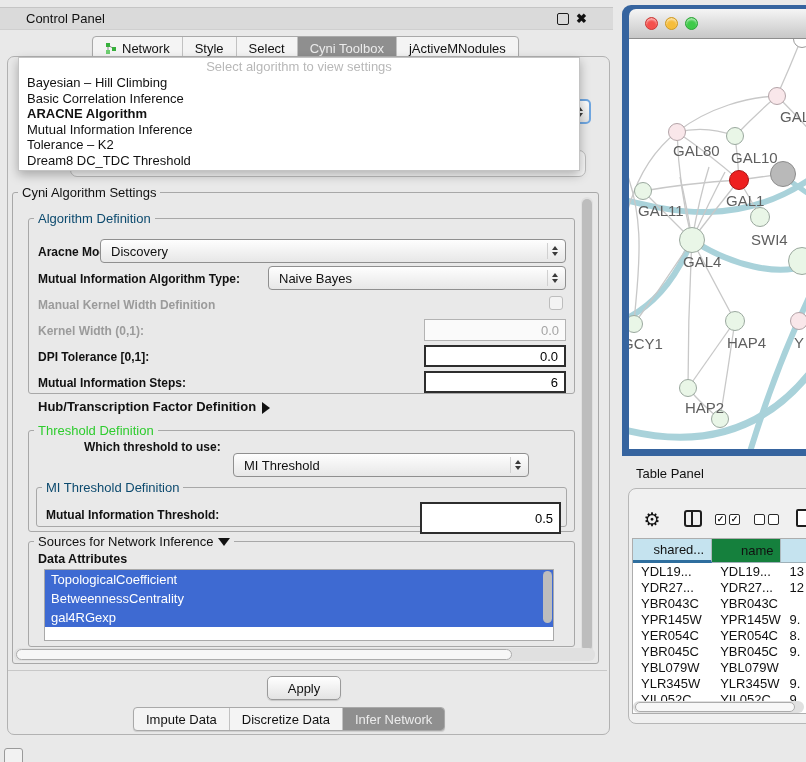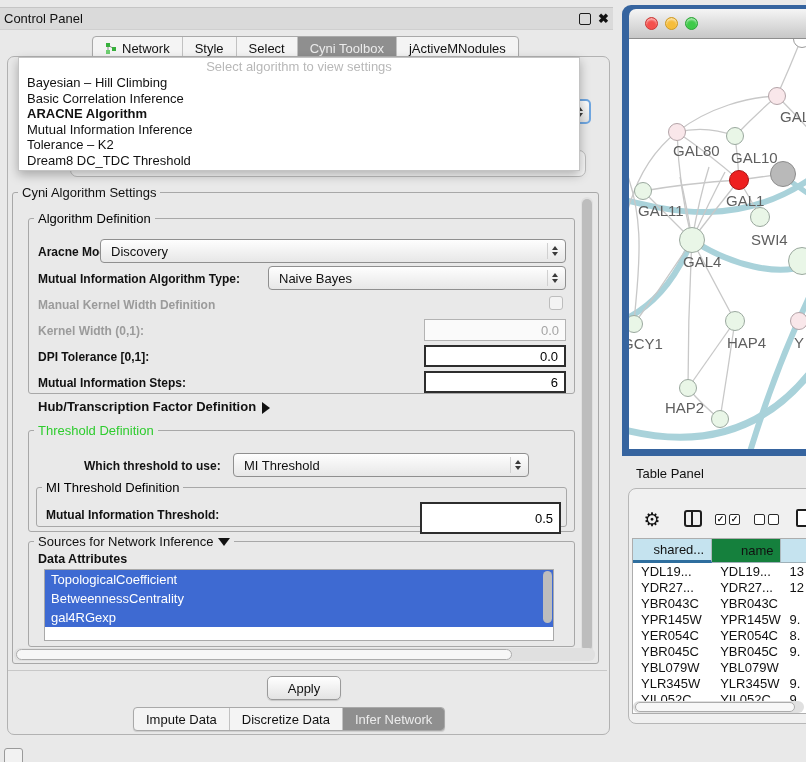--- a/index.html
+++ b/index.html
@@ -1,30 +1,30 @@
 <!DOCTYPE html>
 <html><head>
 <meta charset="utf-8">
 <style>
   html,body{margin:0;padding:0}
   body{width:806px;height:762px;background:#E9E9E9;font-family:"Liberation Sans",sans-serif;color:#111;overflow:hidden;position:relative}
   .abs{position:absolute}
   
-  .cp-titlebar{left:0;top:7px;width:613px;height:23px;background:#DADADA;border-top:1px solid #c5c5c5;border-bottom:1px solid #cfcfcf;display:flex;align-items:center;padding:0 4px;font-size:13px;box-sizing:border-box}
+  .cp-titlebar{left:0;top:7px;width:613px;height:23px;background:#DADADA;border-top:1px solid #c5c5c5;border-bottom:1px solid #cfcfcf;display:flex;align-items:center;padding:0 26px;font-size:13px;box-sizing:border-box}
   .cp-controls{margin-left:auto;display:flex;align-items:center;gap:7px}
   .float-box{width:10px;height:10px;border:1.6px solid #1c1c1c;border-radius:2px}
   .close-x{font-size:13px;font-weight:bold;color:#111;line-height:1}
   .tabgroup{display:flex;align-items:stretch;background:#F4F4F4;border:1px solid #A9A9A9;border-radius:4px;overflow:hidden;font-size:13px;height:22px;box-shadow:0 1px 1px rgba(0,0,0,.12)}
   .tab{padding:0 12px;display:flex;align-items:center;gap:5px;border-left:1px solid #C2C2C2;white-space:nowrap}
   .tab:first-child{border-left:none}
   .tab.selected{background:#8F8F8F;color:#ECECEC}
   .panel-outer{border:1px solid #B2B2B2;border-radius:7px;background:#E9E9E9}
   .group{border:1px solid #A8A8A8;border-radius:3px}
   .legend{position:absolute;background:#E9E9E9;padding:0 4px;font-size:13px;white-space:nowrap;display:flex;align-items:center;gap:4px}
-  .legend.blue{color:#000000}
+  .legend.blue{color:#0c4a6e}
   .legend.green{color:#2ECC2E}
   .lbl{position:absolute;font-size:12px;font-weight:bold;white-space:nowrap}
   .lbl.disabled{color:#9B9B9B}
   .combo{position:absolute;display:flex;align-items:center;border:1px solid #8F8F8F;border-radius:4px;background:linear-gradient(#FEFEFE,#E7E7E7);font-size:13px;padding-left:10px;box-sizing:border-box}
   .spin{margin-left:auto;display:flex;flex-direction:column;align-items:center;gap:2px;padding:0 7px 0 4px;border-left:1px solid #D0D0D0;height:70%;justify-content:center}
   .tri-u{width:0;height:0;border-left:3.5px solid transparent;border-right:3.5px solid transparent;border-bottom:4.5px solid #3A3A3A}
   .tri-d{width:0;height:0;border-left:3.5px solid transparent;border-right:3.5px solid transparent;border-top:4.5px solid #3A3A3A}
   .field{position:absolute;font-size:13px;display:flex;align-items:center;justify-content:flex-end;padding:0 6px;box-sizing:border-box}
   .field.on{border:2px solid #2D2D2D;background:#fff;color:#000}
   .field.off{border:1px solid #B3B3B3;background:#FAFAFA;color:#A5A5A5}
@@ -172,21 +172,21 @@
 <div class="lbl" style="left:38px;top:376px">Mutual Information Steps:</div>
 <div class="field on" style="left:424px;top:371px;width:142px;height:22px">6</div>
 
 <div class="lbl" style="left:38px;top:399px;font-size:13px">
   <span>Hub/Transcription Factor Definition</span><span class="tri-right"></span>
 </div>
 
 <div class="abs group" style="left:28px;top:430px;width:545px;height:100px"></div>
 <div class="legend green" style="left:34px;top:423px">Threshold Definition</div>
 
-<div class="lbl" style="left:84px;top:459px">Which threshold to use:</div>
+<div class="lbl" style="left:84px;top:440px">Which threshold to use:</div>
 <div class="combo" style="left:233px;top:453px;width:296px;height:24px">
   <span>MI Threshold</span>
   <span class="spin">
       <span class="tri-u"></span>
       <span class="tri-d"></span>
     </span>
 </div>
 
 <div class="abs group" style="left:36px;top:487px;width:529px;height:38px"></div>
 <div class="legend blue" style="left:42px;top:480px">MI Threshold Definition</div>
@@ -286,21 +286,21 @@
   <div class="node white" style="left:164px;top:-9px;width:18px;height:18px"></div>
 
   <div class="nlabel" style="left:44px;top:103px">GAL80</div>
   <div class="nlabel" style="left:102px;top:110px">GAL10</div>
   <div class="nlabel" style="left:97px;top:153px">GAL1</div>
   <div class="nlabel" style="left:9px;top:163px">GAL11</div>
   <div class="nlabel" style="left:122px;top:192px">SWI4</div>
   <div class="nlabel" style="left:54px;top:214px">GAL4</div>
   <div class="nlabel" style="left:-7px;top:296px">GCY1</div>
   <div class="nlabel" style="left:98px;top:295px">HAP4</div>
-  <div class="nlabel" style="left:36px;top:360px">HAP2</div>
+  <div class="nlabel" style="left:56px;top:360px">HAP2</div>
   <div class="nlabel" style="left:151px;top:69px;width:40px;text-align:left">GAL</div>
   <div class="nlabel" style="left:165px;top:295px;width:20px;text-align:left">Y</div>
 </div>
 
 <div class="tp-title">Table Panel</div>
 <div class="tp-box"></div>
 
 <div class="tb-icon" style="left:642px;top:509px;width:20px;height:20px;font-size:19px">⚙</div>
 <div class="tb-icon" style="left:684px;top:510px">
     <div class="col-icon">

